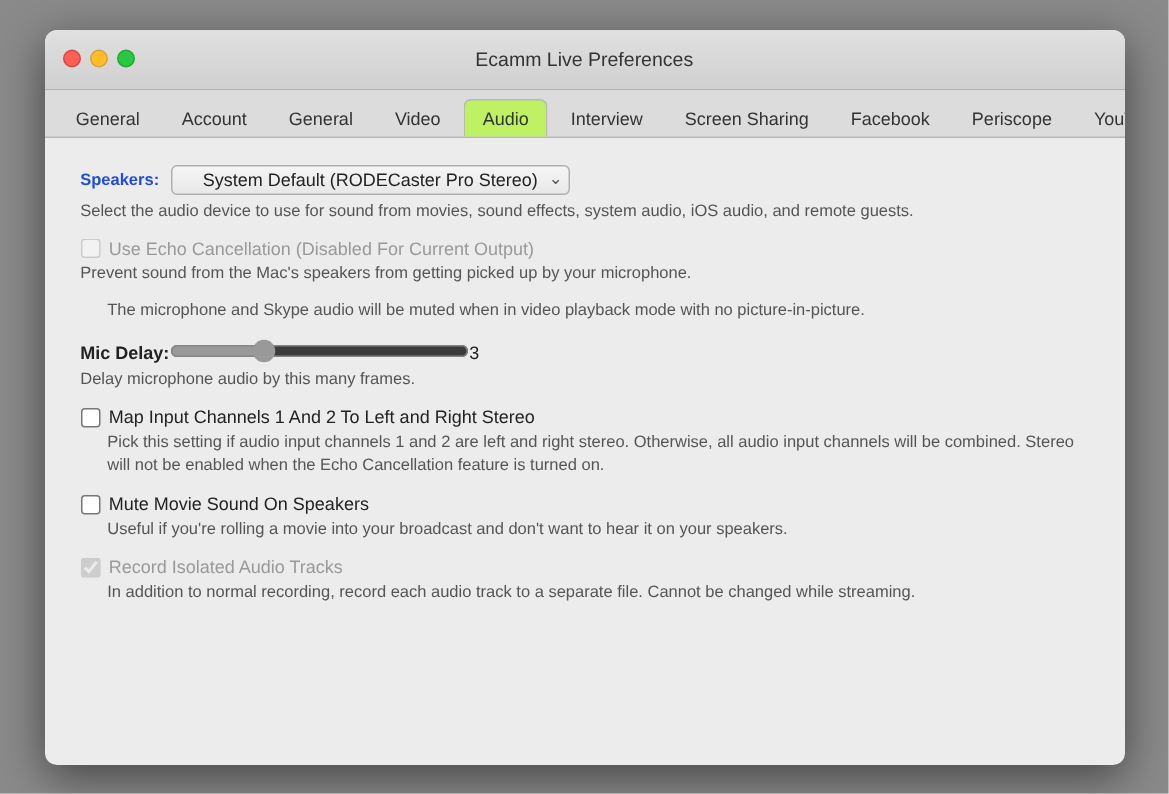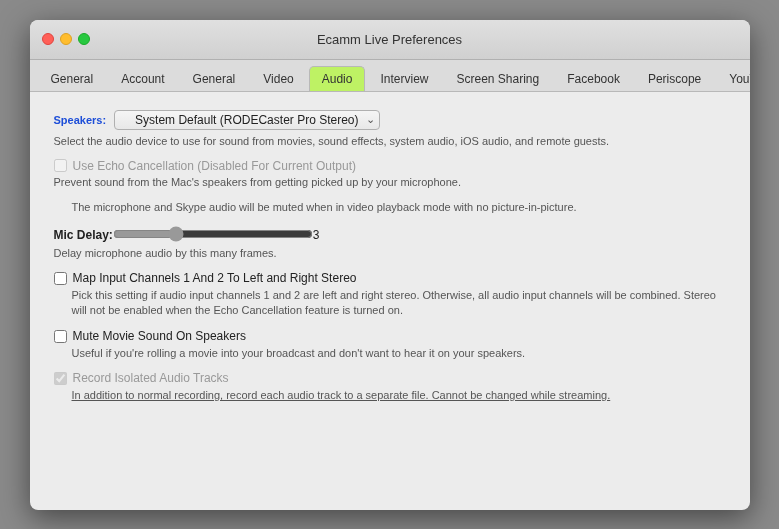--- a/index.html
+++ b/index.html
@@ -259,17 +259,17 @@
         <span class="checkbox-label">Mute Movie Sound On Speakers</span>
       </div>
       <div class="description" style="padding-left:18px;">Useful if you're rolling a movie into your broadcast and don't want to hear it on your speakers.</div>
     </div>
 
     <div class="row">
       <div class="checkbox-row">
         <input type="checkbox" checked="" disabled="" style="">
         <span class="checkbox-label disabled">Record Isolated Audio Tracks</span>
       </div>
-      <div class="description" style="padding-left:18px;text-decoration:underline;">In addition to normal recording, record each audio track to a separate file. Cannot be changed while streaming.</div>
+      <div class="description" style="padding-left:18px;">In addition to normal recording, record each audio track to a separate file. Cannot be changed while streaming.</div>
     </div>
 
   </div>
 </div>
 
 </body></html>

